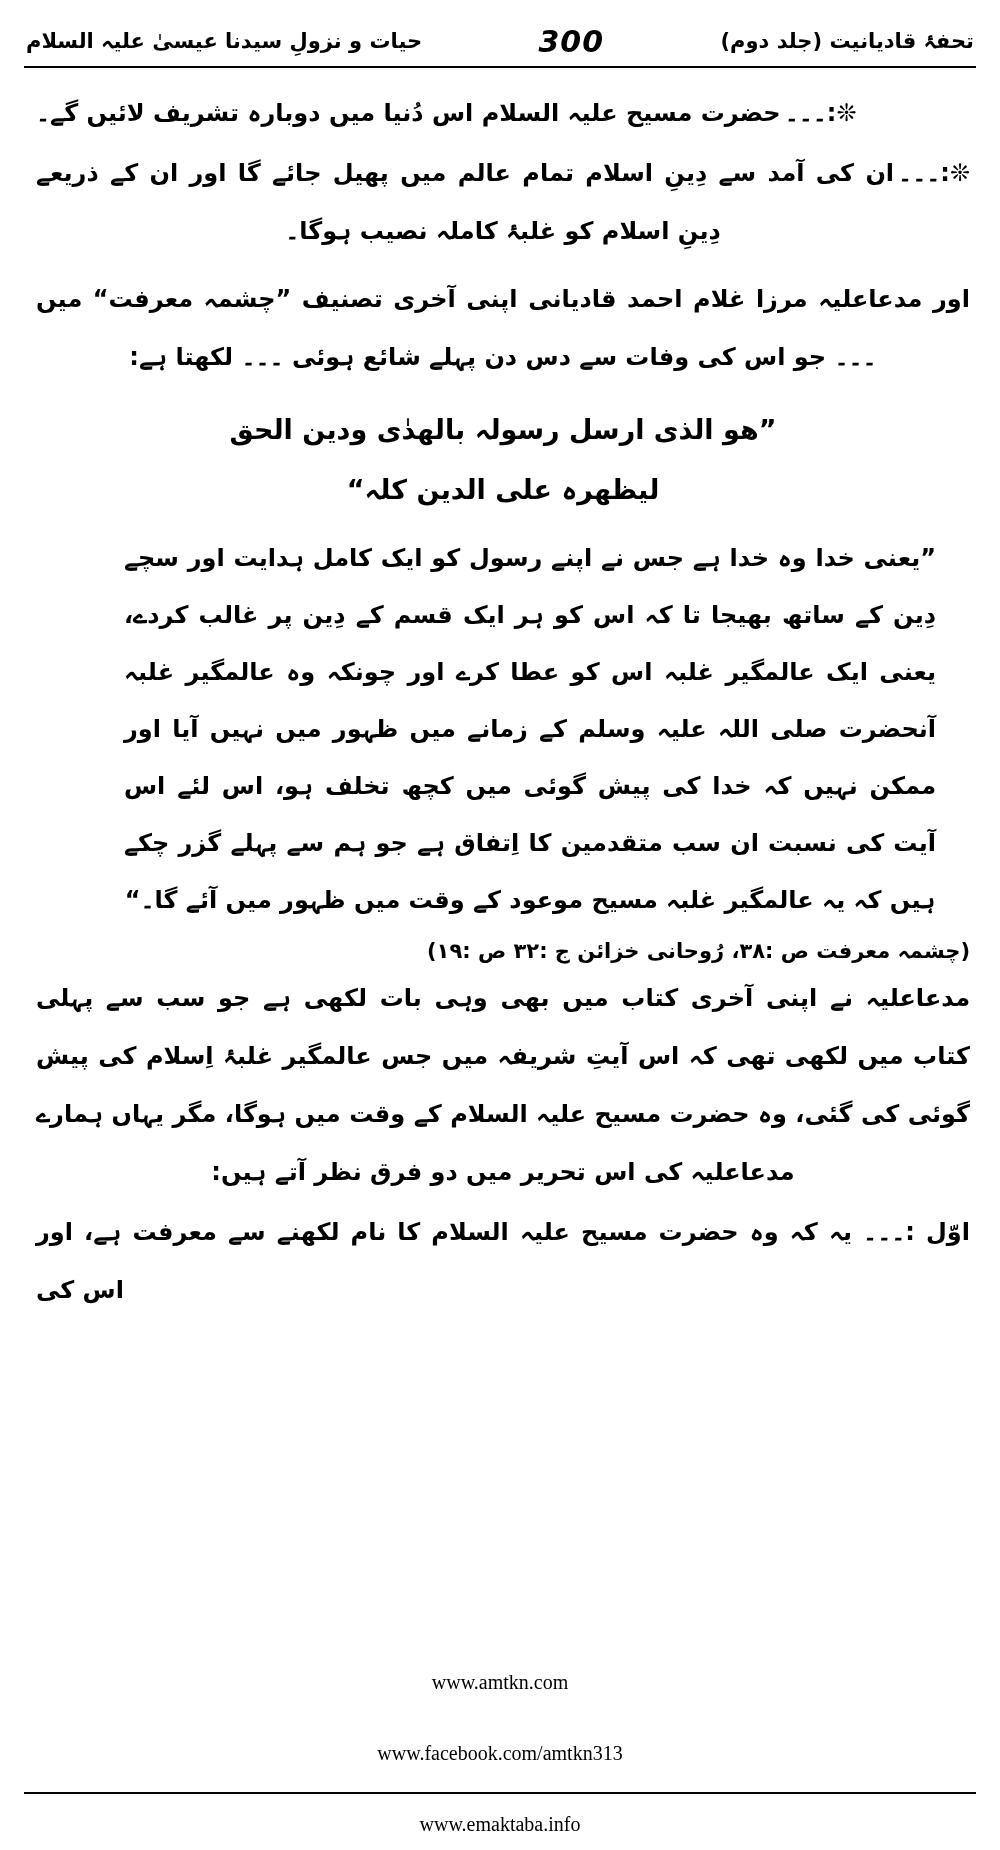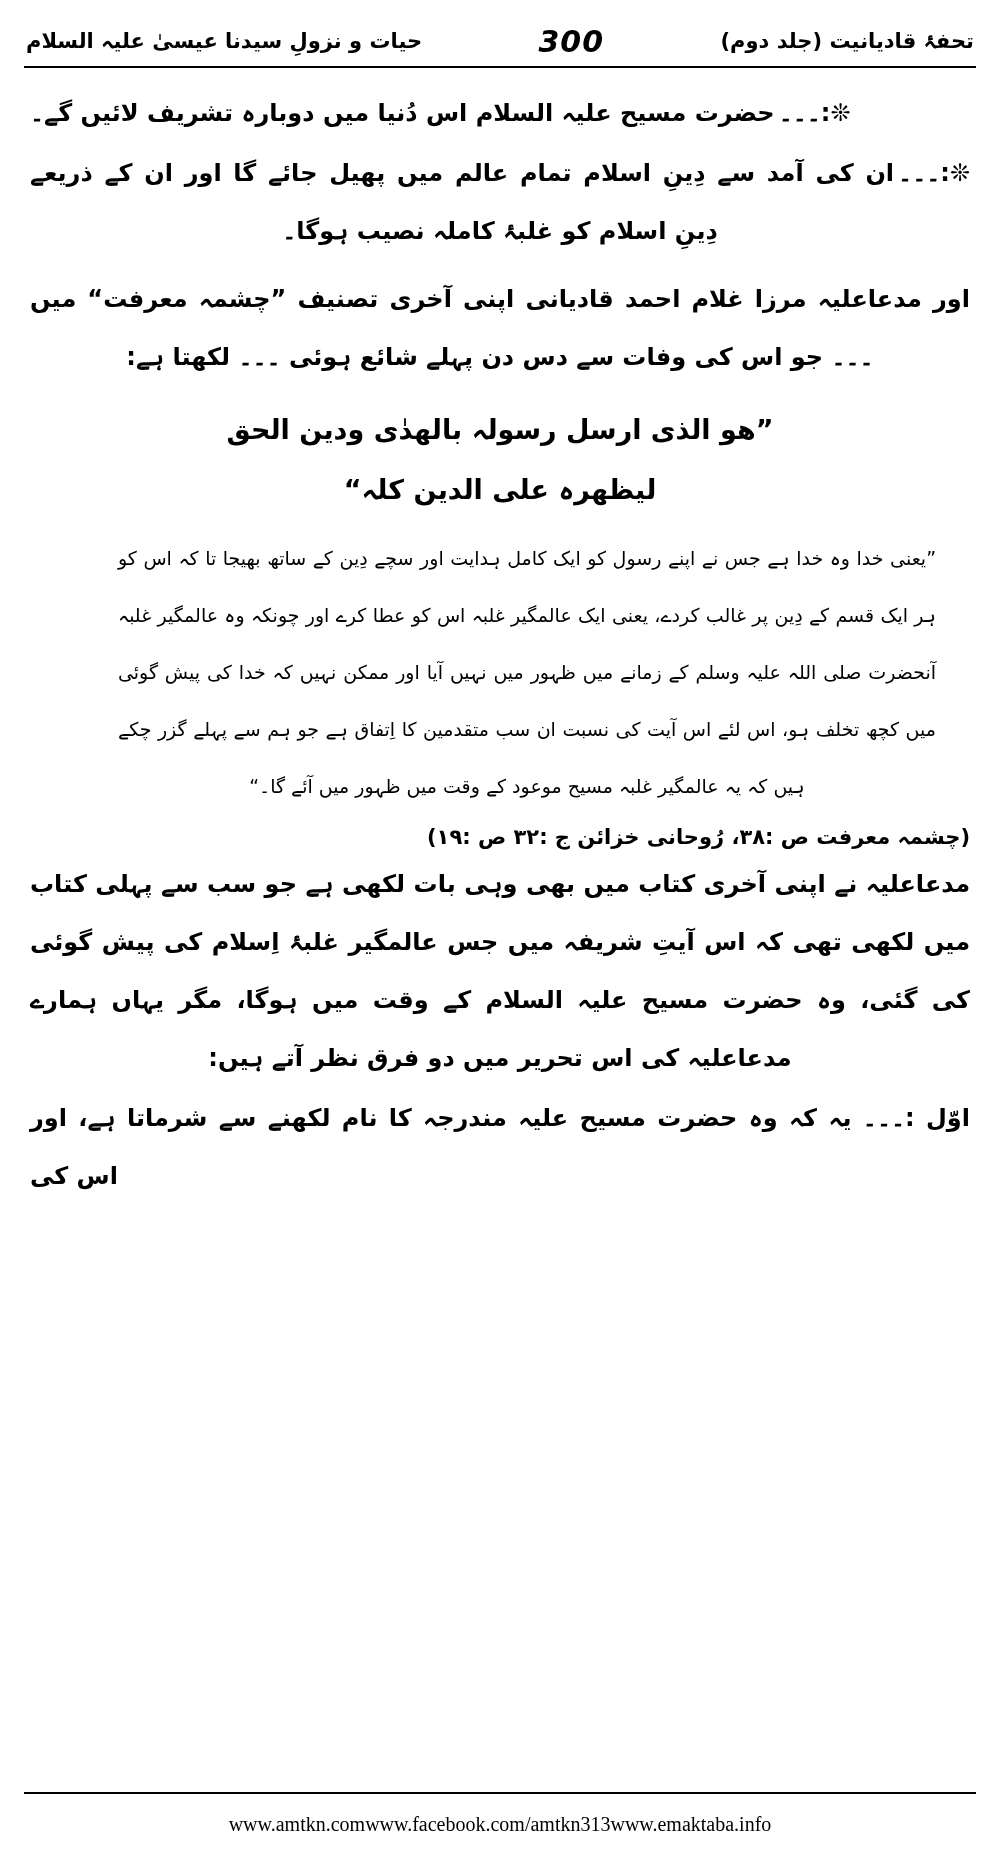--- a/index.html
+++ b/index.html
@@ -56,21 +56,21 @@
     right: 24px;
     left: 24px;
     border-top: 2px solid #000;
   }
 
   
   .content {
     position: absolute;
     top: 84px;
     right: 30px;
-    left: 30px;
+    left: 36px;
     direction: rtl;
     text-align: justify;
     text-justify: inter-word;
   }
   .para {
     font-size: 24px;
     line-height: 58px;
     margin: 0 0 2px 0;
     text-align: justify;
     text-align-last: center;
@@ -92,26 +92,26 @@
     text-align: center;
     font-weight: bold;
     margin: 14px 0 10px 0;
     direction: rtl;
   }
   .arabic-quote .line2 {
     display: block;
   }
 
   .quote-block {
-    font-size: 19px;
+    font-size: 24px;
     line-height: 57px;
     text-align: justify;
     text-align-last: center;
     direction: rtl;
-    font-weight: 400;
+    font-weight: 700;
     margin: 6px 34px 6px 88px;
   }
 
   .reference {
     font-size: 21px;
     text-align: right;
     direction: rtl;
     margin: 10px 0 6px 0;
     font-weight: 600;
   }
@@ -119,24 +119,26 @@
   .spacer-sm { height: 8px; }
 
   
   .footer {
     position: absolute;
     bottom: 14px;
     right: 0;
     left: 0;
     direction: ltr;
     display: flex;
+    flex-direction: column;
     align-items: center;
     justify-content: center;
     padding: 0 28px;
     box-sizing: border-box;
+    gap: 48px;
   }
   .footer-rule {
     position: absolute;
     bottom: 56px;
     right: 24px;
     left: 24px;
     border-top: 2px solid #000;
   }
   .footer a, .footer span.link {
     font-size: 20px;
@@ -173,21 +175,21 @@
       <span class="line1">”ھو الذی ارسل رسولہ بالھدٰی ودین الحق</span>
       <span class="line2">لیظھرہ علی الدین کلہ“</span>
     </div>
 
     <p class="quote-block">”یعنی خدا وہ خدا ہے جس نے اپنے رسول کو ایک کامل ہدایت اور سچے دِین کے ساتھ بھیجا تا کہ اس کو ہر ایک قسم کے دِین پر غالب کردے، یعنی ایک عالمگیر غلبہ اس کو عطا کرے اور چونکہ وہ عالمگیر غلبہ آنحضرت صلی اللہ علیہ وسلم کے زمانے میں ظہور میں نہیں آیا اور ممکن نہیں کہ خدا کی پیش گوئی میں کچھ تخلف ہو، اس لئے اس آیت کی نسبت ان سب متقدمین کا اِتفاق ہے جو ہم سے پہلے گزر چکے ہیں کہ یہ عالمگیر غلبہ مسیح موعود کے وقت میں ظہور میں آئے گا۔“</p>
 
     <p class="reference">(چشمہ معرفت  ص :۳۸،  رُوحانی خزائن  ج :۳۲ ص :۱۹)</p>
 
     <p class="para">مدعاعلیہ نے اپنی آخری کتاب میں بھی وہی بات لکھی ہے جو سب سے پہلی کتاب میں لکھی تھی کہ اس آیتِ شریفہ میں جس عالمگیر غلبۂ اِسلام کی پیش گوئی کی گئی، وہ حضرت مسیح علیہ السلام کے وقت میں ہوگا، مگر یہاں ہمارے مدعاعلیہ کی اس تحریر میں دو فرق نظر آتے ہیں:</p>
 
-    <p class="para indent-left">اوّل :۔۔۔ یہ کہ وہ حضرت مسیح علیہ مندرجہ کا نام لکھنے سے شرماتا ہے، اور اس کی</p>
+    <p class="para indent-left">اوّل :۔۔۔ یہ کہ وہ حضرت مسیح علیہ السلام کا نام لکھنے سے معرفت ہے، اور اس کی</p>
 
   </div>
 
   <div class="footer-rule"></div>
   <div class="footer">
     <span class="link">www.amtkn.com</span>
     <span class="link">www.facebook.com/amtkn313</span>
     <span class="link">www.emaktaba.info</span>
   </div>
 

